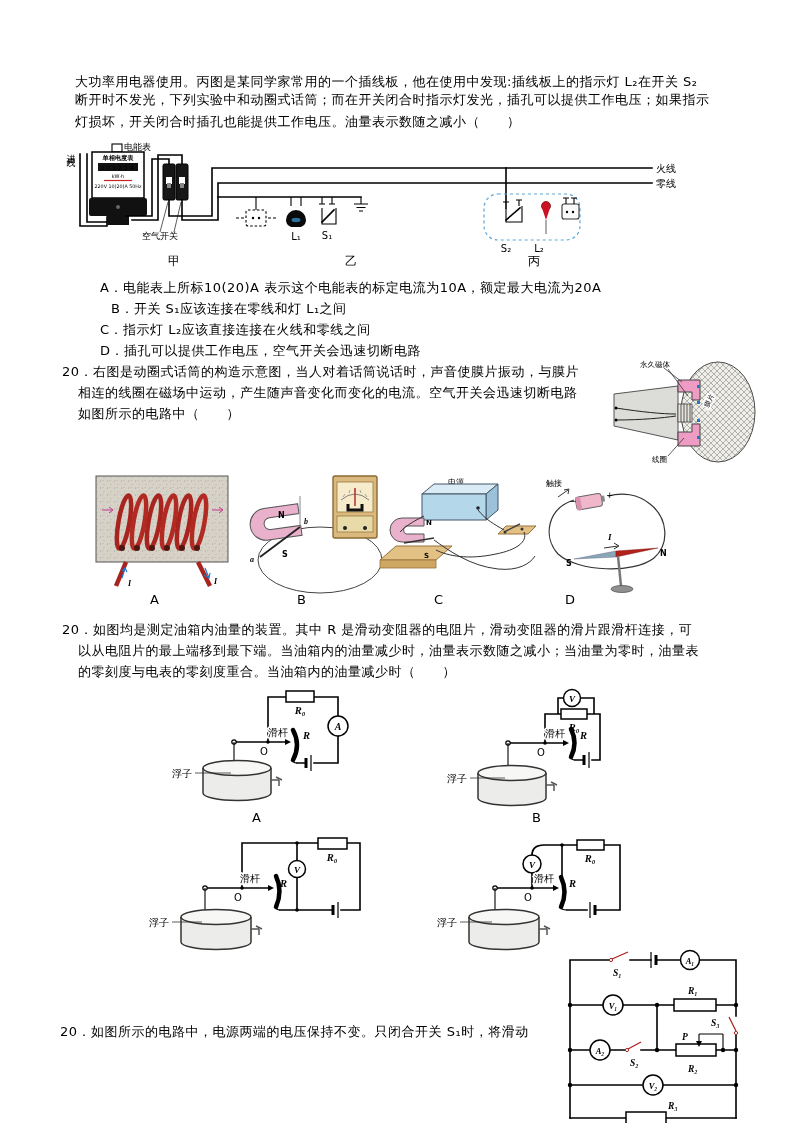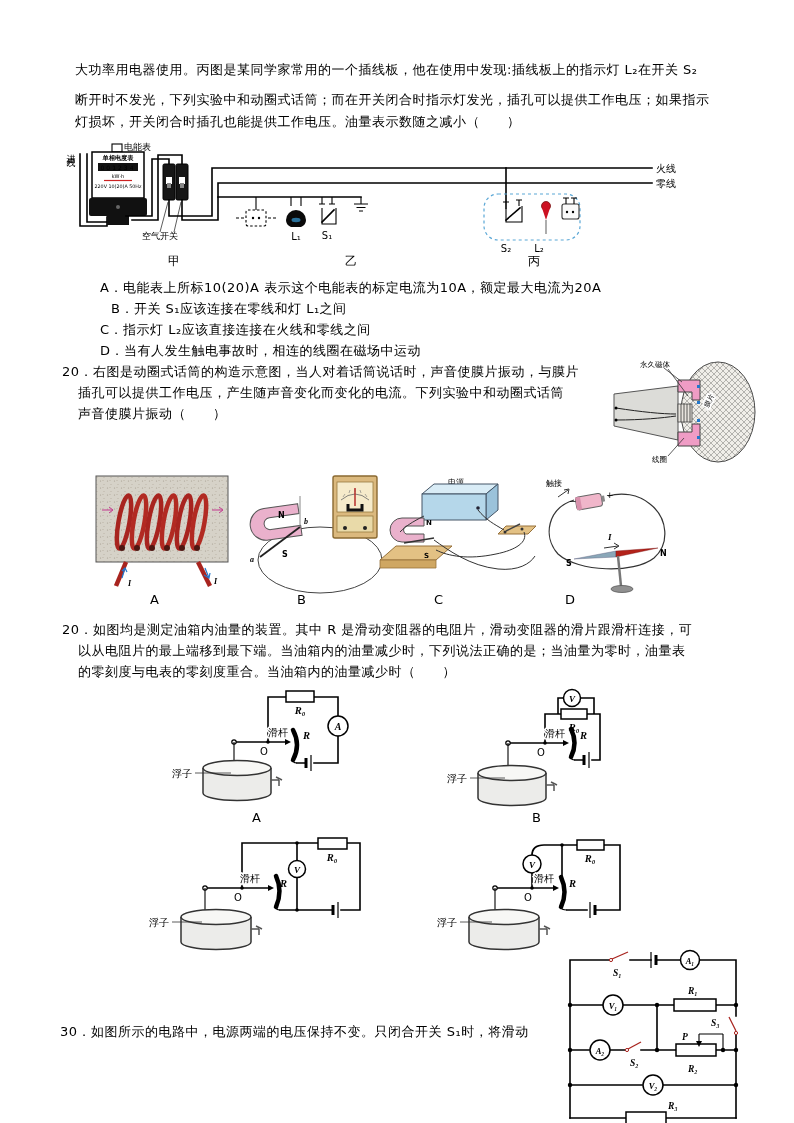--- a/index.html
+++ b/index.html
@@ -18,21 +18,21 @@
 .dot{fill:#000}
 .it{font-family:"Liberation Serif","DejaVu Serif",serif;font-style:italic;font-weight:bold}
 .halo{paint-order:stroke;stroke:#fff;stroke-width:3px}
 .redw{stroke:#a8241f;fill:none}
 </style>
 </head>
 <body>
 
 <div>
 
-  <div class="txt" style="left:75px;top:60px">大功率用电器使用。丙图是某同学家常用的一个插线板，他在使用中发现:插线板上的指示灯 L₂在开关 S₂</div>
+  <div class="txt" style="left:75px;top:72px">大功率用电器使用。丙图是某同学家常用的一个插线板，他在使用中发现:插线板上的指示灯 L₂在开关 S₂</div>
   <div class="txt" style="left:75px;top:90px">断开时不发光，下列实验中和动圈式话筒；而在开关闭合时指示灯发光，插孔可以提供工作电压；如果指示</div>
   <div class="txt" style="left:75px;top:112px">灯损坏，开关闭合时插孔也能提供工作电压。油量表示数随之减小（　　）</div>
 
   <div class="vtxt" style="left:64px;top:147px">进户线</div>
   <svg style="left:60px;top:138px" width="700" height="140" viewBox="0 0 700 140">
 
     <path class="w" d="M20,16 V88 H47 V79"></path>
     <path class="w" d="M27,16 V84 H47"></path>
 
     <text x="64" y="12" font-size="9">电能表</text>
@@ -99,25 +99,25 @@
     <text x="479" y="114" font-size="10" text-anchor="middle">L₂</text>
 
     <text x="108" y="127" font-size="12">甲</text>
     <text x="285" y="127" font-size="12">乙</text>
     <text x="468" y="127" font-size="12">丙</text>
   </svg>
 
   <div class="txt" style="left:100px;top:278px">A．电能表上所标10(20)A 表示这个电能表的标定电流为10A，额定最大电流为20A</div>
   <div class="txt" style="left:111px;top:299px">B．开关 S₁应该连接在零线和灯 L₁之间</div>
   <div class="txt" style="left:100px;top:320px">C．指示灯 L₂应该直接连接在火线和零线之间</div>
-  <div class="txt" style="left:100px;top:341px">D．当有人发生触电事故时，相连的线圈在磁场中运动</div>
+  <div class="txt" style="left:100px;top:341px">D．插孔可以提供工作电压，空气开关会迅速切断电路</div>
 
   <div class="txt" style="left:62px;top:362px">20．右图是动圈式话筒的构造示意图，当人对着话筒说话时，声音使膜片振动，与膜片</div>
-  <div class="txt" style="left:78px;top:383px">插孔可以提供工作电压，产生随声音变化而变化的电流。下列实验中和动圈式话筒</div>
-  <div class="txt" style="left:78px;top:404px">声音使膜片振动（　　）</div>
+  <div class="txt" style="left:78px;top:383px">相连的线圈在磁场中运动，产生随声音变化而变化的电流。空气开关会迅速切断电路</div>
+  <div class="txt" style="left:78px;top:404px">如图所示的电路中（　　）</div>
 
   <svg style="left:612px;top:356px" width="150" height="112" viewBox="0 0 150 112">
     <defs>
       <pattern id="mesh" width="6" height="6" patternUnits="userSpaceOnUse">
         <path d="M0,6 L6,0 M0,0 L6,6" stroke="#8a8a86" stroke-width=".6" fill="none"></path>
       </pattern>
     </defs>
     <ellipse cx="106" cy="56" rx="37" ry="50" fill="#f0eee9" stroke="#444" stroke-width="1"></ellipse>
     <ellipse cx="106" cy="56" rx="37" ry="50" fill="url(#mesh)"></ellipse>
     <polygon points="2,38 66,30 66,84 2,70" fill="#dcdcd8" stroke="#555" stroke-width="1"></polygon>
@@ -245,21 +245,21 @@
     <line x1="80" y1="86" x2="83" y2="116" stroke="#777" stroke-width="2.5"></line>
     <ellipse cx="84" cy="119" rx="11" ry="3.5" fill="#909090" stroke="#555" stroke-width=".8"></ellipse>
   </svg>
 
   <div class="lbl" style="left:150px;top:592px">A</div>
   <div class="lbl" style="left:297px;top:592px">B</div>
   <div class="lbl" style="left:434px;top:592px">C</div>
   <div class="lbl" style="left:565px;top:592px">D</div>
 
   <div class="txt" style="left:62px;top:620px">20．如图均是测定油箱内油量的装置。其中 R 是滑动变阻器的电阻片，滑动变阻器的滑片跟滑杆连接，可</div>
-  <div class="txt" style="left:78px;top:641px">以从电阻片的最上端移到最下端。当油箱内的油量减少时，下列说法正确的是；当油量为零时，油量表</div>
+  <div class="txt" style="left:78px;top:641px">以从电阻片的最上端移到最下端。当油箱内的油量减少时，油量表示数随之减小；当油量为零时，油量表</div>
   <div class="txt" style="left:78px;top:662px">的零刻度与电表的零刻度重合。当油箱内的油量减少时（　　）</div>
 
   <svg style="left:140px;top:685px" width="255" height="140" viewBox="0 0 255 140">
     <path class="w" d="M128,12 H146 M174,12 H198 M198,12 V31 M198,51 V78 M198,78 H174 M166,78 H157 M128,12 V57"></path>
     <rect x="146" y="6" width="28" height="11" class="comp"></rect>
     <text x="160" y="29" font-size="10.5" class="it" text-anchor="middle">R₀</text>
     <circle cx="198" cy="41" r="10" class="comp"></circle>
     <text x="198" y="45" font-size="10" text-anchor="middle" class="it">A</text>
     <path d="M171,70 V86" stroke="#000" stroke-width="1.2"></path>
     <path d="M166,73 V83" stroke="#000" stroke-width="3"></path>
@@ -359,21 +359,21 @@
     <text x="104" y="71" font-size="10">O</text>
     <path class="w1" d="M75,58 V90"></path>
     <circle cx="75" cy="90" r="2.5" class="dot"></circle>
     <path d="M49,87 V112 A35,7.5 0 0 0 119,112 V87" fill="#ececea" stroke="#333" stroke-width="1.5"></path>
     <ellipse cx="84" cy="87" rx="35" ry="7.5" fill="#f7f7f5" stroke="#333" stroke-width="1.5"></ellipse>
     <path d="M119,99 H127 M127,99 V105 M124,96 L130,99" stroke="#555" stroke-width="1.5" fill="none"></path>
     <path class="thin" d="M40,92 H72"></path>
     <text x="17" y="96" font-size="10">浮子</text>
   </svg>
 
-  <div class="txt" style="left:60px;top:1022px">30．如图所示的电路中，电源两端的电压保持不变。只闭合开关 S₁时，将滑动</div>
+  <div class="txt" style="left:60px;top:1022px">20．如图所示的电路中，电源两端的电压保持不变。只闭合开关 S₁时，将滑动</div>
 
   <svg style="left:556px;top:946px" width="238" height="178" viewBox="0 0 238 178">
     <path class="w" d="M14,14 V172 M14,14 H54 M74,14 H95 M100,14 H124 M143,14 H180 M180,14 V59"></path>
     <circle cx="55" cy="14" r="1.6" fill="#fff" stroke="#a8241f" stroke-width="1"></circle>
     <path class="redw" stroke-width="1.3" d="M56,13 L72,6"></path>
     <text x="57" y="30" font-size="9.5" class="it">S₁</text>
     <path d="M95,6 V22" stroke="#000" stroke-width="1.2"></path>
     <path d="M100,9 V19" stroke="#000" stroke-width="3"></path>
     <circle cx="134" cy="14" r="9.5" class="comp" stroke-width="1.3"></circle>
     <text x="134" y="18" font-size="8.5" text-anchor="middle" class="it">A₁</text>

